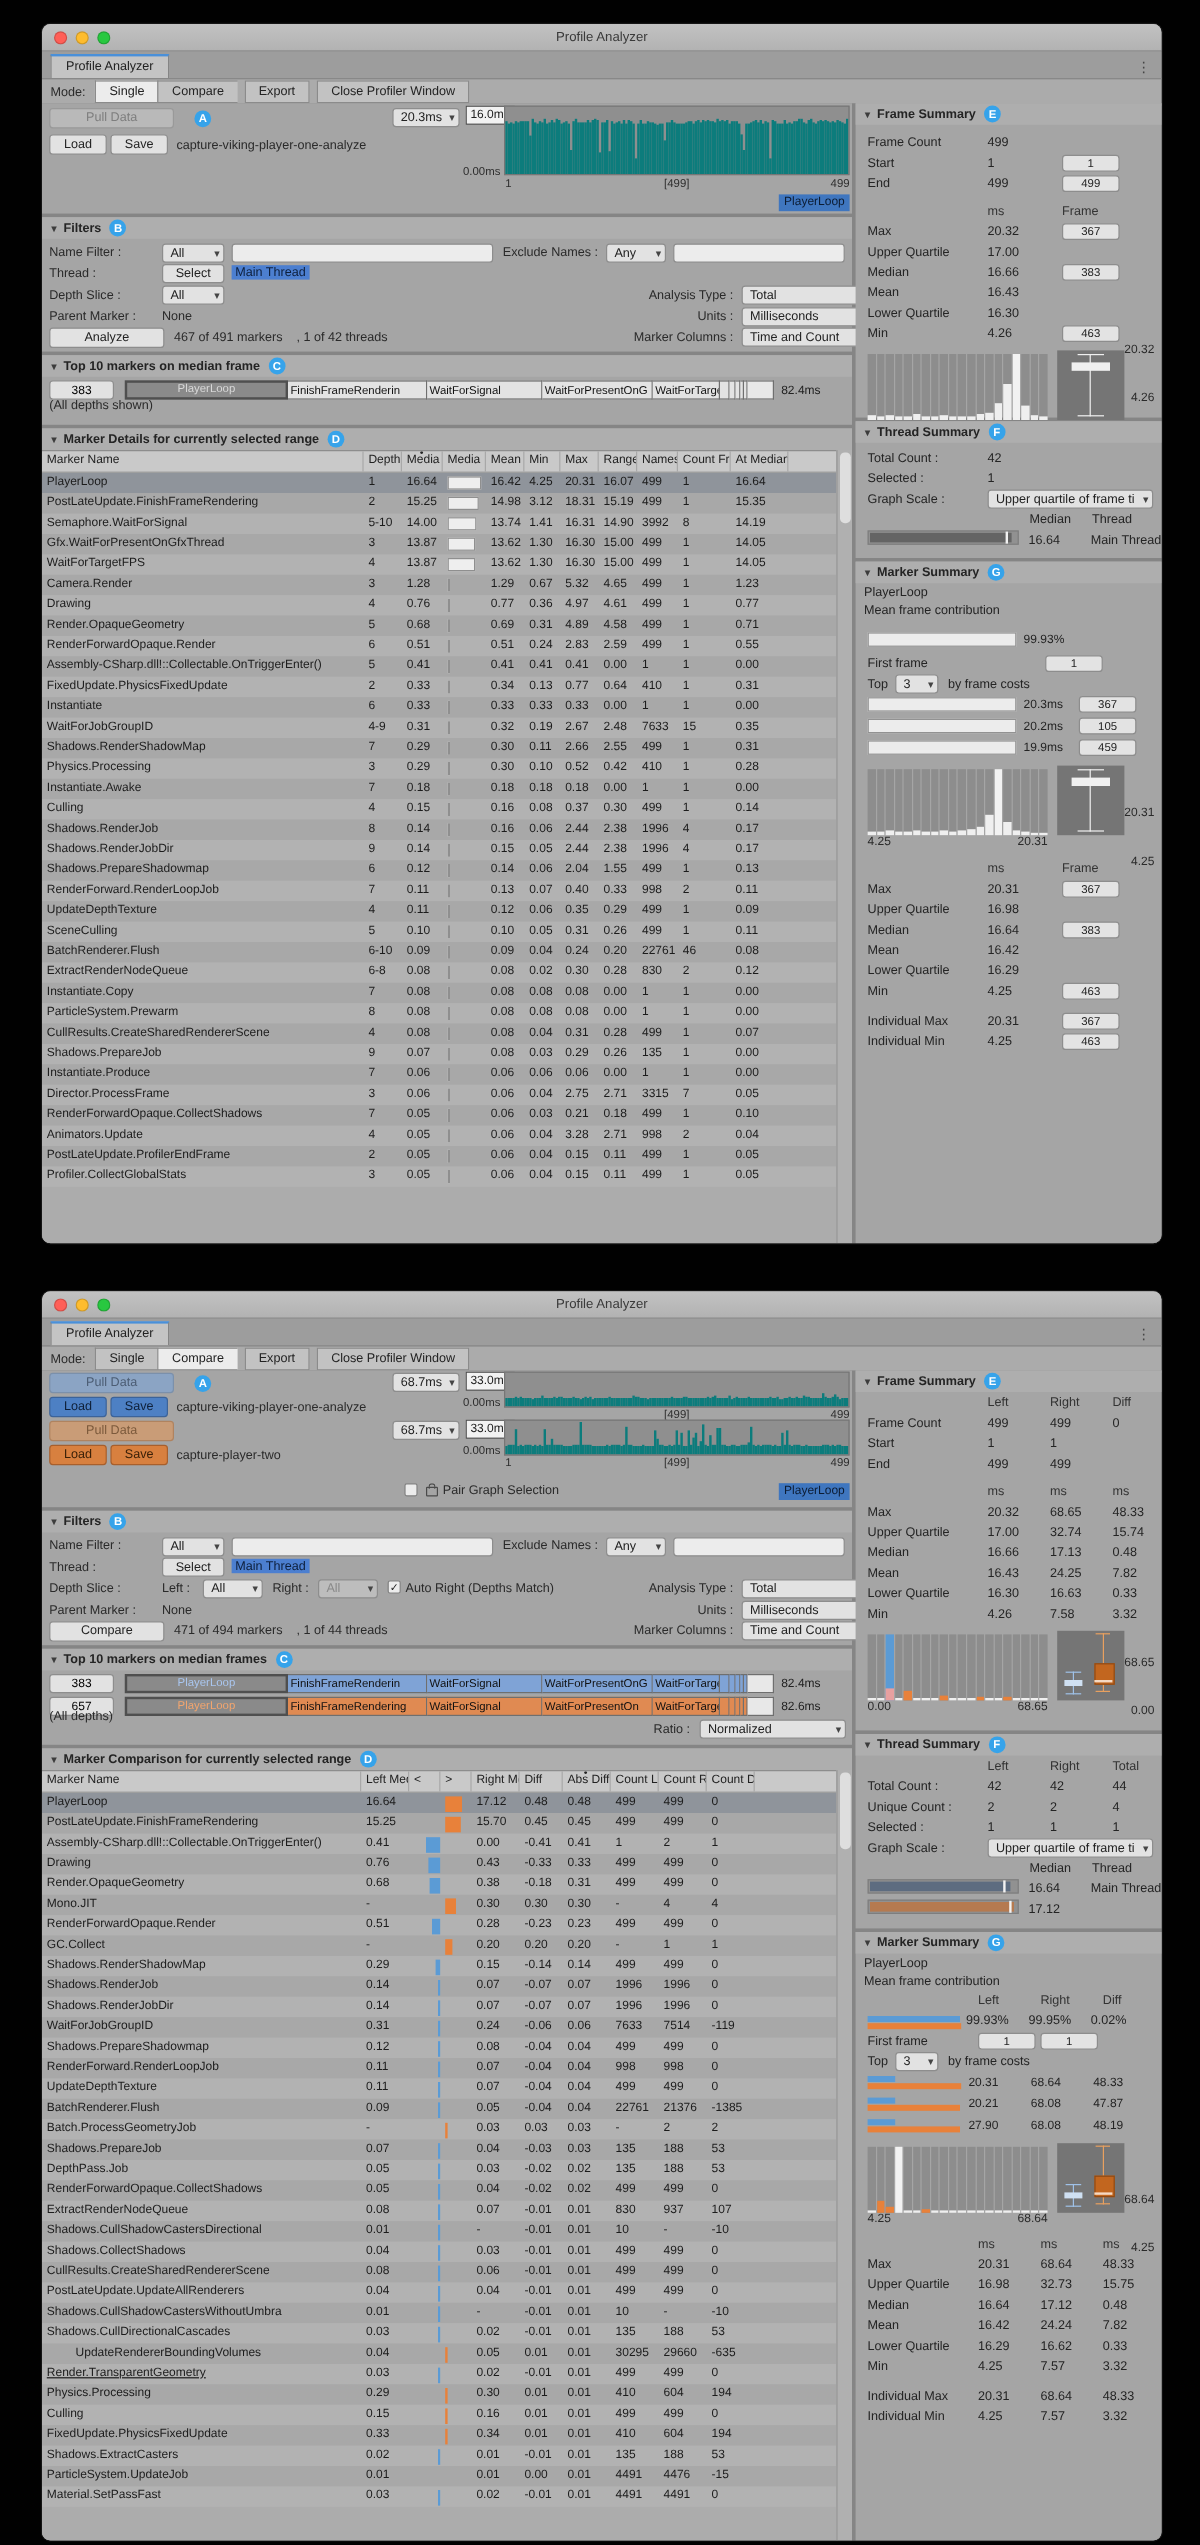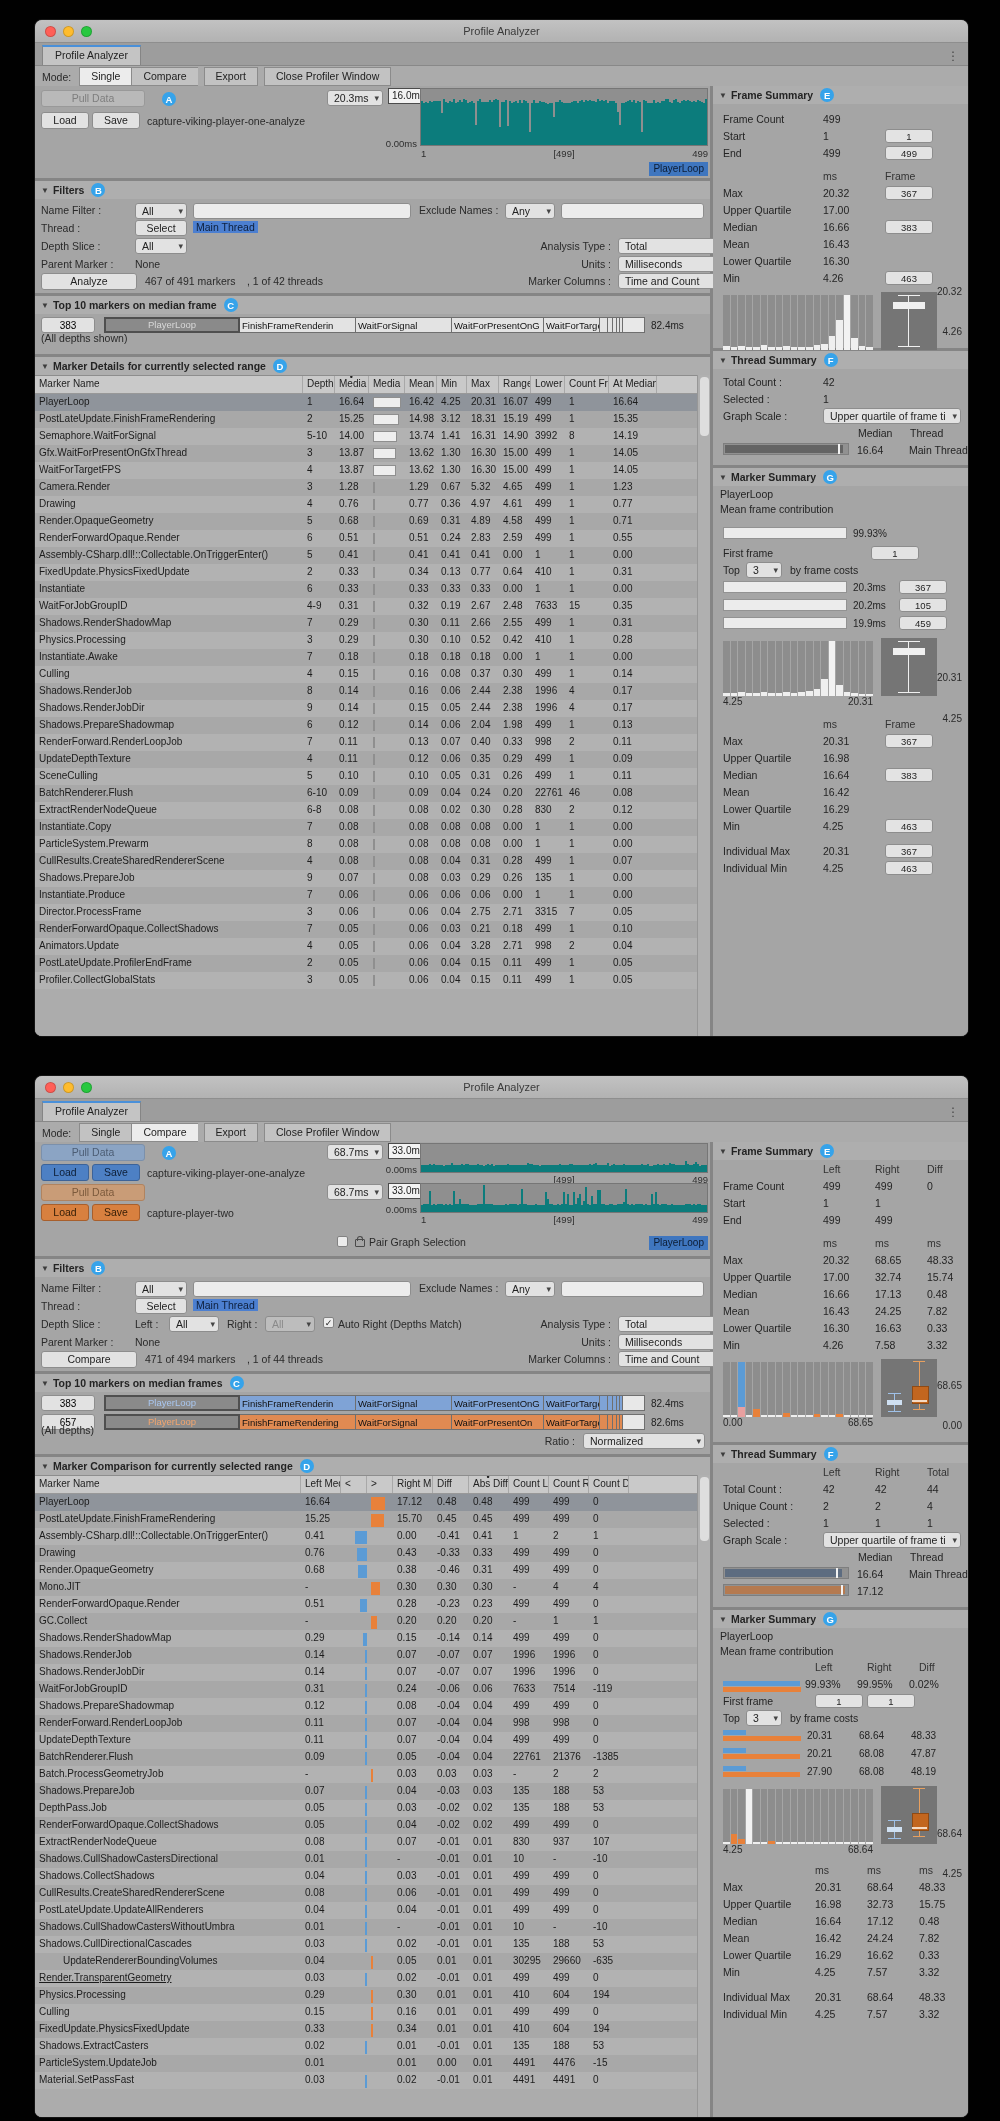--- a/index.html
+++ b/index.html
@@ -349,21 +349,21 @@
             <div class="tblwrap">
               <div class="thead" id="w1dh">
                   <div class="th" style="width: 268px;">Marker Name</div>
                   <div class="th" style="width: 32px;">Depth</div>
                   <div class="th sorted" style="width: 34px;">Media</div>
                   <div class="th" style="width: 36px;">Media</div>
                   <div class="th" style="width: 32px;">Mean</div>
                   <div class="th" style="width: 30px;">Min</div>
                   <div class="th" style="width: 32px;">Max</div>
                   <div class="th" style="width: 32px;">Range</div>
-                  <div class="th" style="width: 34px;">Lower</div>
+                  <div class="th" style="width: 34px;">Names</div>
                   <div class="th" style="width: 44px;">Count Fra</div>
                   <div class="th" style="width: 48px;">At Median F</div>
                 </div>
               <div class="tbody" id="w1dr">
                   <div class="tr sel">
                     <div class="td" style="width: 268px;">PlayerLoop</div>
                     <div class="td" style="width: 32px;">1</div>
                     <div class="td" style="width: 34px;">16.64</div>
                     <div class="td" style="width: 36px;">
                       <div class="mbar" style="width: 28px;"></div>
@@ -649,21 +649,21 @@
                   <div class="tr">
                     <div class="td" style="width: 268px;">Shadows.PrepareShadowmap</div>
                     <div class="td" style="width: 32px;">6</div>
                     <div class="td" style="width: 34px;">0.12</div>
                     <div class="td" style="width: 36px;">
                       <div class="mbar" style="width: 2px;"></div>
                     </div>
                     <div class="td" style="width: 32px;">0.14</div>
                     <div class="td" style="width: 30px;">0.06</div>
                     <div class="td" style="width: 32px;">2.04</div>
-                    <div class="td" style="width: 32px;">1.98</div>
+                    <div class="td" style="width: 32px;">1.55</div>
                     <div class="td" style="width: 34px;">499</div>
                     <div class="td" style="width: 44px;">1</div>
                     <div class="td" style="width: 48px;">0.13</div>
                   </div>
                   <div class="tr">
                     <div class="td" style="width: 268px;">RenderForward.RenderLoopJob</div>
                     <div class="td" style="width: 32px;">7</div>
                     <div class="td" style="width: 34px;">0.11</div>
                     <div class="td" style="width: 36px;">
                       <div class="mbar" style="width: 2px;"></div>
@@ -1720,21 +1720,21 @@
                     <div class="td" style="width: 40px;">0</div>
                   </div>
                   <div class="tr">
                     <div class="td" style="width: 266px;">Render.OpaqueGeometry</div>
                     <div class="td" style="width: 40px;">0.68</div>
                     <div class="td" style="width: 26px; display: flex;">
                       <div class="dbar neg" style="width: 9px;"></div>
                     </div>
                     <div class="td" style="width: 26px; display: flex;"></div>
                     <div class="td" style="width: 40px;">0.38</div>
-                    <div class="td" style="width: 36px;">-0.46</div>
+                    <div class="td" style="width: 36px;">-0.18</div>
                     <div class="td" style="width: 40px;">0.31</div>
                     <div class="td" style="width: 40px;">499</div>
                     <div class="td" style="width: 40px;">499</div>
                     <div class="td" style="width: 40px;">0</div>
                   </div>
                   <div class="tr">
                     <div class="td" style="width: 266px;">Mono.JIT</div>
                     <div class="td" style="width: 40px;">-</div>
                     <div class="td" style="width: 26px; display: flex;"></div>
                     <div class="td" style="width: 26px; display: flex;">

